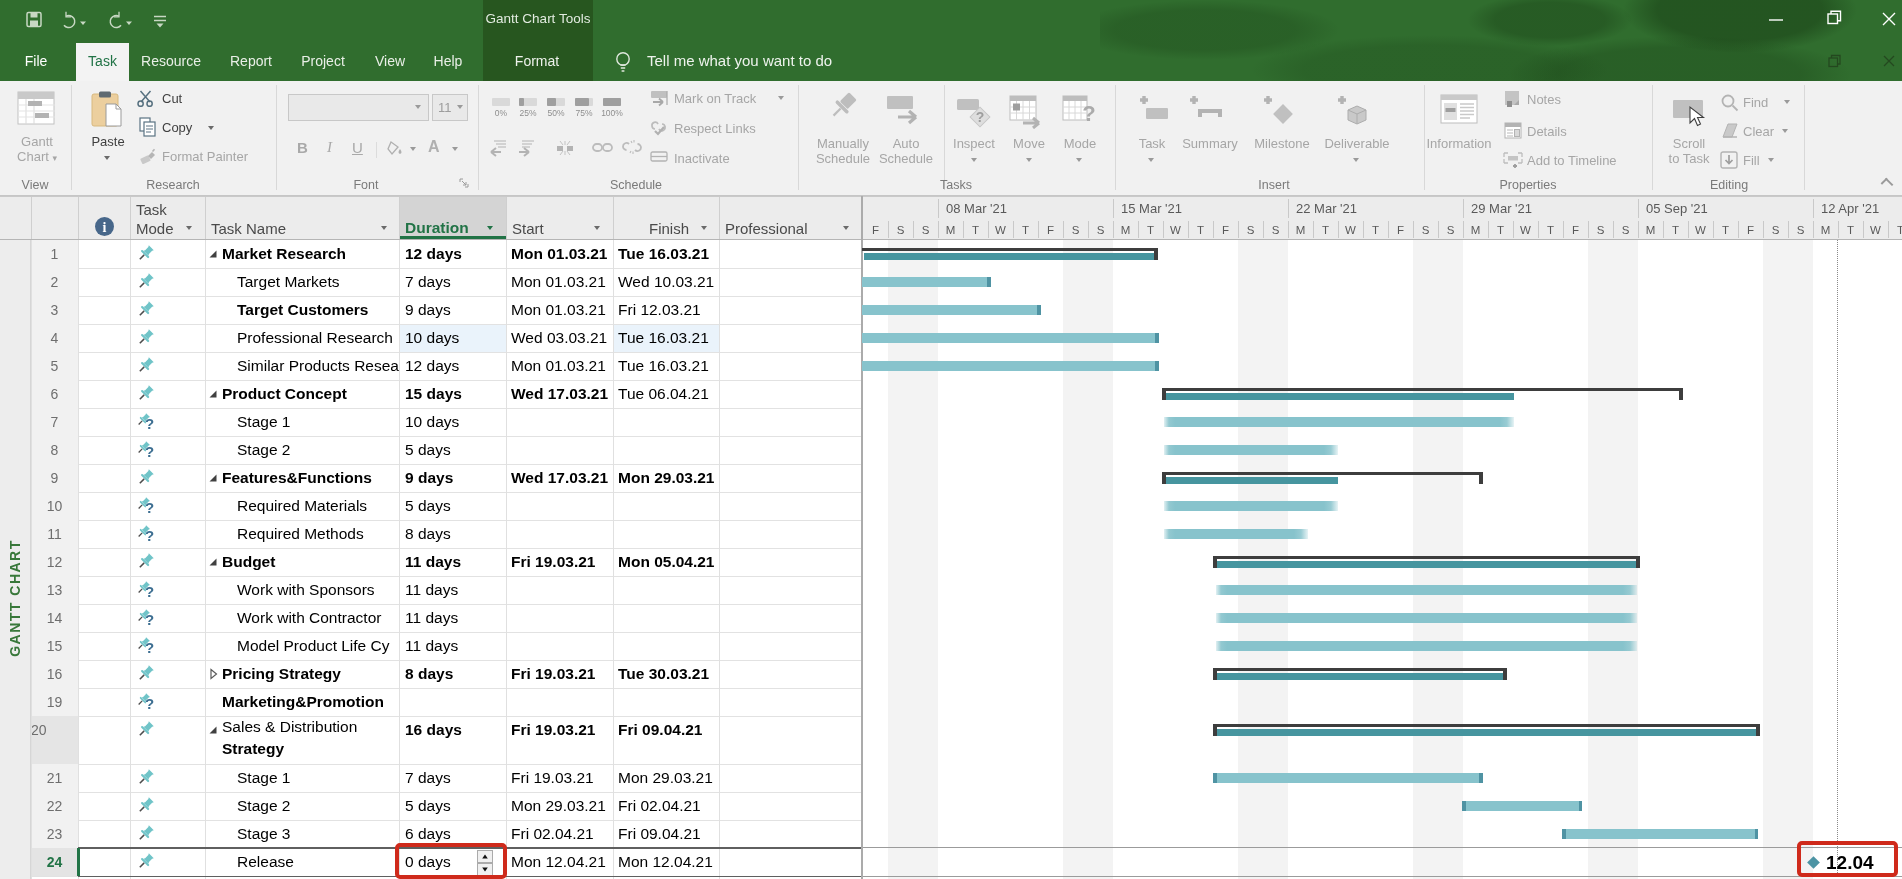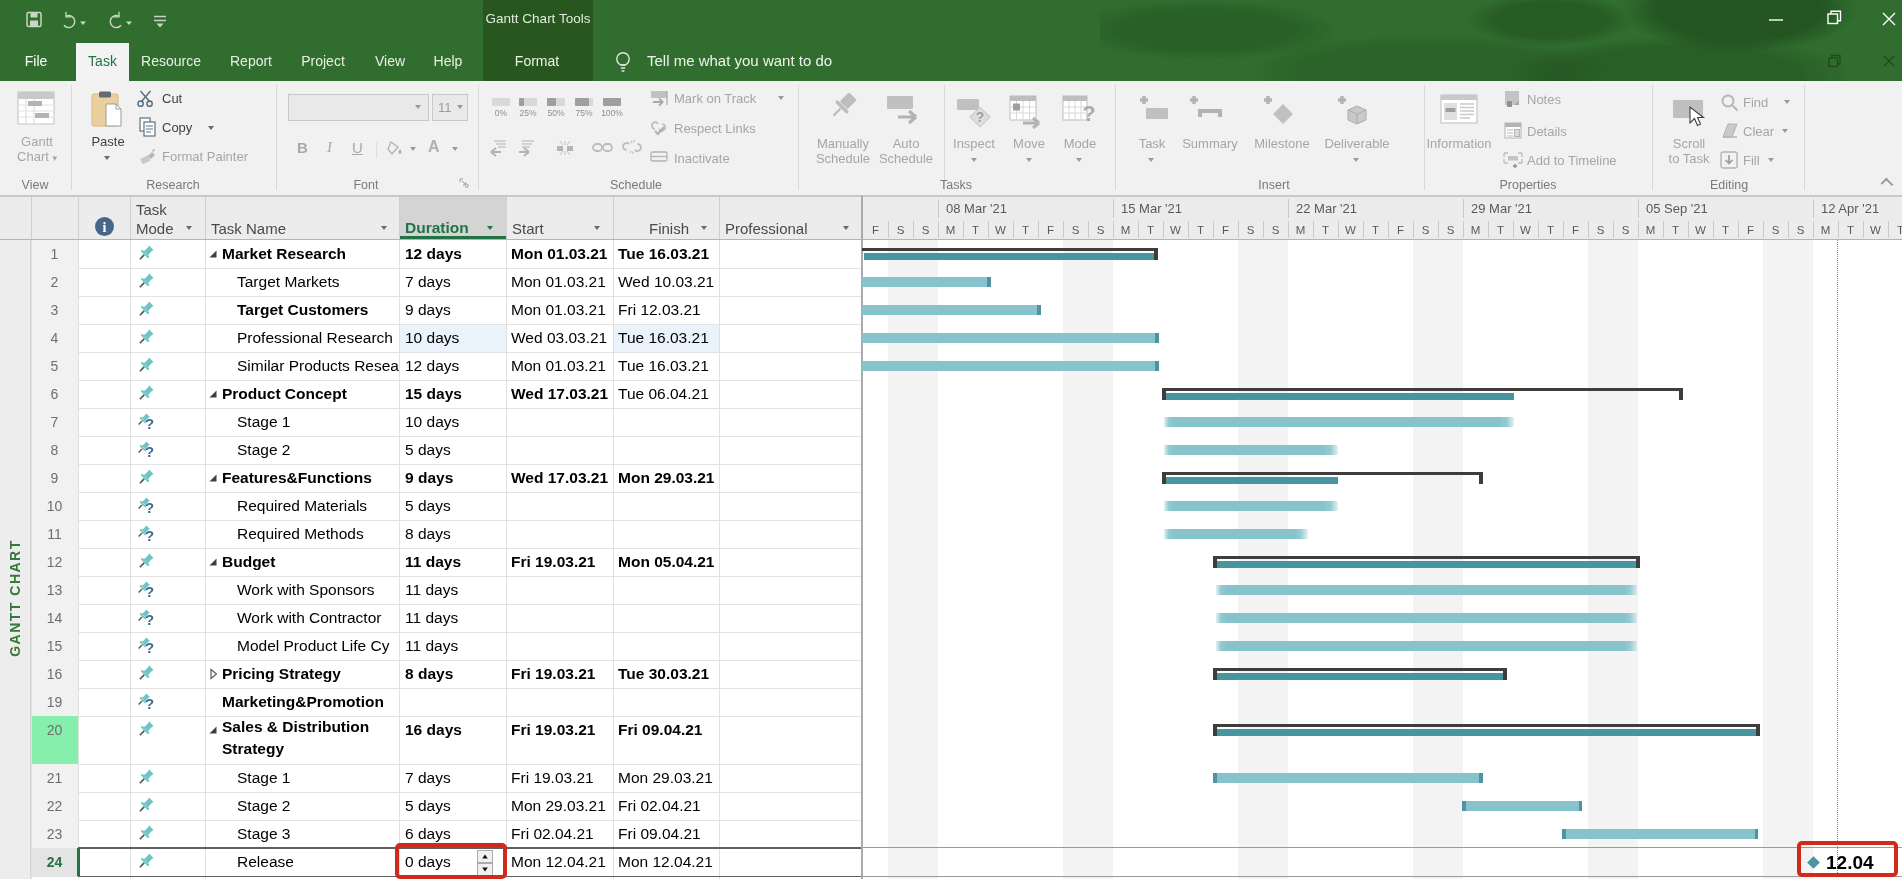--- a/index.html
+++ b/index.html
@@ -570,32 +570,32 @@
 <svg class="abs" style="left:135px;top:692px" width="22" height="20" viewBox="0 0 22 20">
 <g transform="rotate(45 8 8)">
 <path d="M5.3 1 h5.6 l-0.6 1.2 v3.6 l0.6 1.2 h-5.6 l0.6 -1.2 v-3.6 z" fill="#70c4c8"></path>
 <rect x="3.9" y="7.2" width="8.4" height="1.8" rx="0.9" fill="#70c4c8"></rect>
 <rect x="7.4" y="9.2" width="1.3" height="5" fill="#4d4d4d"></rect>
 </g>
 <text x="14.5" y="17" text-anchor="middle" font-size="15" font-weight="bold" fill="#3c6e91">?</text>
     </svg>
 <div class="cell" style="left:222px;top:688px;width:177px;font-weight:bold">Marketing&amp;Promotion</div>
 <div class="abs" style="left:31px;top:764px;width:830px;height:1px;background:#e2e2e2"></div>
-<div class="abs" style="left:31px;top:716px;width:47px;height:48px;background:#86efac;font-size:14px;color:#6e6e6e;font-weight:normal;text-align:center;line-height:28px">20</div>
+<div class="abs" style="left:31px;top:716px;width:47px;height:48px;background:#e5e5e5;font-size:14px;color:#6e6e6e;font-weight:normal;line-height:28px">20</div>
 <svg class="abs" style="left:135px;top:720px" width="20" height="20" viewBox="0 0 20 20">
 <g transform="rotate(45 10 10)">
 <path d="M6.6 1.2 h7 l-0.8 1.5 v4.5 l0.8 1.5 h-7 l0.8 -1.5 v-4.5 z" fill="#70c4c8"></path>
 <rect x="4.8" y="8.9" width="10.6" height="2.1" rx="1" fill="#70c4c8"></rect>
 <rect x="9.3" y="11.2" width="1.5" height="6.2" fill="#4d4d4d"></rect>
 </g>
     </svg>
 <svg class="abs" style="left:208px;top:725px" width="10" height="10" viewBox="0 0 10 10">
       <polygon points="8.5,1.5 8.5,8.5 1.5,8.5" fill="#404040"></polygon>
     </svg>
-<div class="cell" style="left:222px;top:713px;width:177px;font-weight:bold">Sales &amp; Distribution</div>
+<div class="cell" style="left:222px;top:713px;width:177px;font-weight:normal">Sales &amp; Distribution</div>
 <div class="cell" style="left:222px;top:735px;width:177px;font-weight:bold">Strategy</div>
 <div class="cell" style="left:405px;top:716px;width:94px;font-weight:bold">16 days</div>
 <div class="cell" style="left:511px;top:716px;width:100px;font-weight:bold">Fri 19.03.21</div>
 <div class="cell" style="left:618px;top:716px;width:100px;font-weight:bold">Fri 09.04.21</div>
 <div class="abs" style="left:31px;top:792px;width:830px;height:1px;background:#e2e2e2"></div>
 <div class="abs" style="left:31px;top:764px;width:47px;height:28px;background:#f1f1f1;font-size:14px;color:#6e6e6e;font-weight:normal;text-align:center;line-height:28px">21</div>
 <svg class="abs" style="left:135px;top:768px" width="20" height="20" viewBox="0 0 20 20">
 <g transform="rotate(45 10 10)">
 <path d="M6.6 1.2 h7 l-0.8 1.5 v4.5 l0.8 1.5 h-7 l0.8 -1.5 v-4.5 z" fill="#70c4c8"></path>
 <rect x="4.8" y="8.9" width="10.6" height="2.1" rx="1" fill="#70c4c8"></rect>

